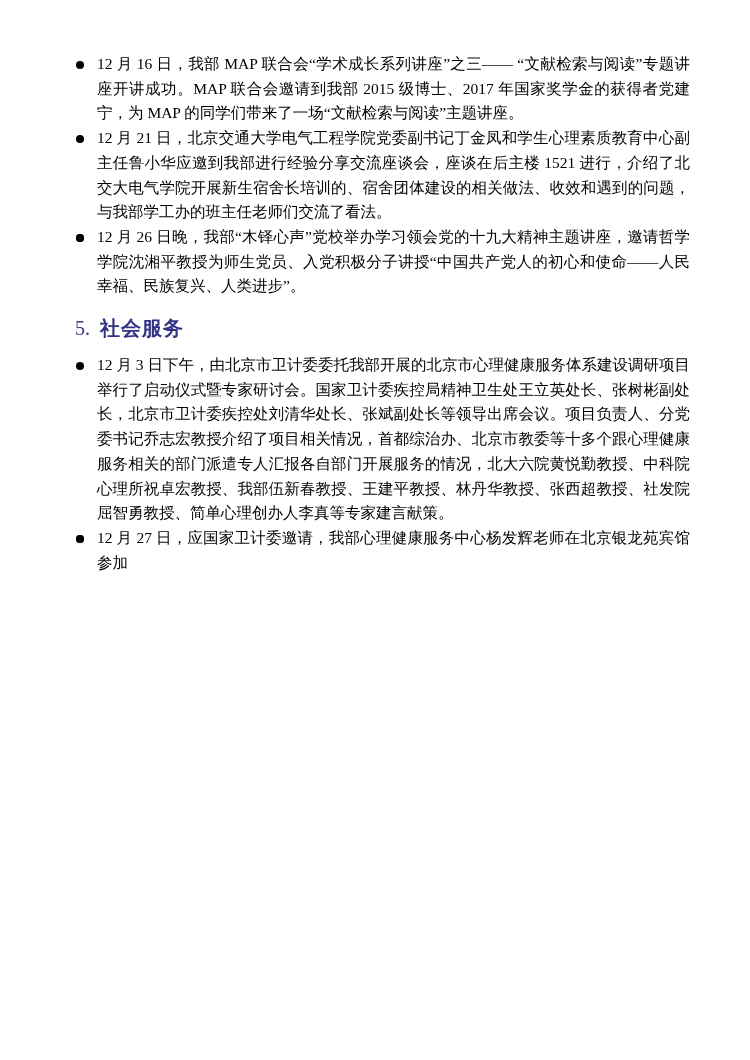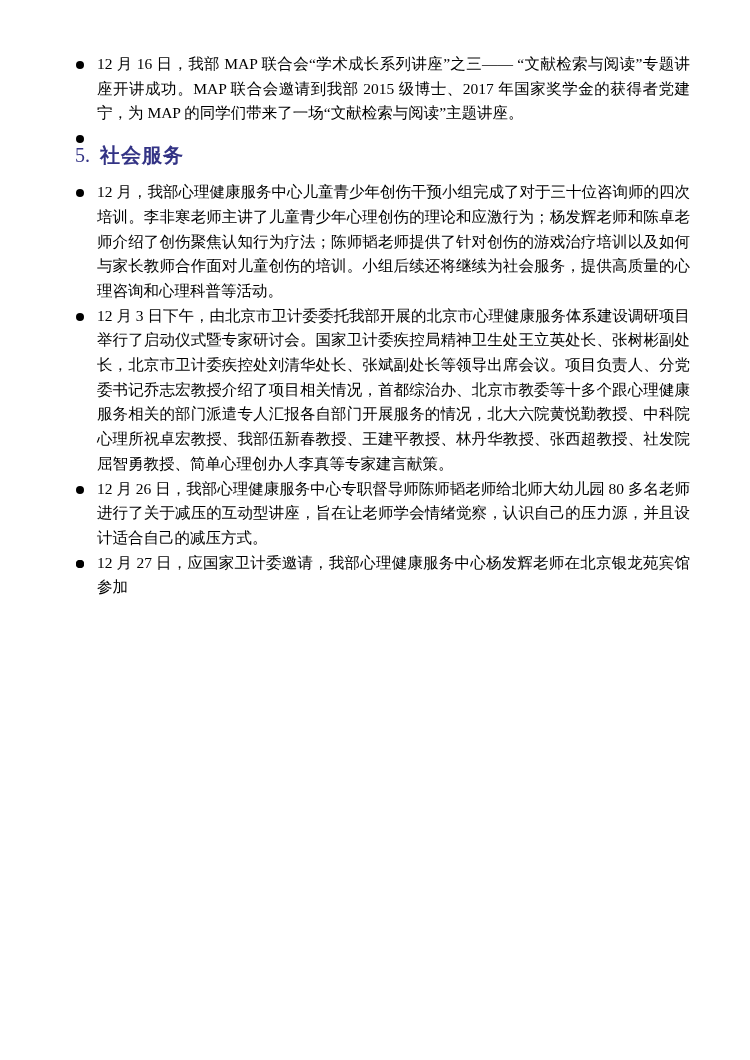--- a/index.html
+++ b/index.html
@@ -67,39 +67,39 @@
 
 <div class="page">
 
   <ul class="blist">
     <li class="item">
       <span class="dot"></span>
       <span class="txt">12 月 16 日，我部 MAP 联合会“学术成长系列讲座”之三—— “文献检索与阅读”专题讲座开讲成功。MAP 联合会邀请到我部 2015 级博士、2017 年国家奖学金的获得者党建宁，为 MAP 的同学们带来了一场“文献检索与阅读”主题讲座。</span>
     </li>
     <li class="item">
       <span class="dot"></span>
+      <span class="txt">12 月 21 日，北京交通大学电气工程学院党委副书记丁金凤和学生心理素质教育中心副主任鲁小华应邀到我部进行经验分享交流座谈会，座谈在后主楼 1521 进行，介绍了北交大电气学院开展新生宿舍长培训的、宿舍团体建设的相关做法、收效和遇到的问题，与我部学工办的班主任老师们交流了看法。</span>
+    </li>
+    <li class="item">
+      <span class="dot"></span>
+    </li>
+    <li class="item">
+      <span class="dot"></span>
+      <span class="txt">12 月 26 日晚，我部“木铎心声”党校举办学习领会党的十九大精神主题讲座，邀请哲学学院沈湘平教授为师生党员、入党积极分子讲授“中国共产党人的初心和使命——人民幸福、民族复兴、人类进步”。</span>
     </li>
   </ul>
 
   <h2 class="sec">
     <span class="secnum">5.</span><span class="sectitle">社会服务</span>
   </h2>
 
   <ul class="blist">
     <li class="item">
       <span class="dot"></span>
-      <span class="txt">12 月，我部心理健康服务中心儿童青少年创伤干预小组完成了对于三十位咨询师的四次培训。李非寒老师主讲了儿童青少年心理创伤的理论和应激行为；杨发辉老师和陈卓老师介绍了创伤聚焦认知行为疗法；陈师韬老师提供了针对创伤的游戏治疗培训以及如何与家长教师合作面对儿童创伤的培训。小组后续还将继续为社会服务，提供高质量的心理咨询和心理科普等活动。</span>
-    </li>
-    <li class="item">
-      <span class="dot"></span>
       <span class="txt">12 月 3 日下午，由北京市卫计委委托我部开展的北京市心理健康服务体系建设调研项目举行了启动仪式暨专家研讨会。国家卫计委疾控局精神卫生处王立英处长、张树彬副处长，北京市卫计委疾控处刘清华处长、张斌副处长等领导出席会议。项目负责人、分党委书记乔志宏教授介绍了项目相关情况，首都综治办、北京市教委等十多个跟心理健康服务相关的部门派遣专人汇报各自部门开展服务的情况，北大六院黄悦勤教授、中科院心理所祝卓宏教授、我部伍新春教授、王建平教授、林丹华教授、张西超教授、社发院屈智勇教授、简单心理创办人李真等专家建言献策。</span>
-    </li>
-    <li class="item">
-      <span class="dot"></span>
-      <span class="txt">12 月 26 日，我部心理健康服务中心专职督导师陈师韬老师给北师大幼儿园 80 多名老师进行了关于减压的互动型讲座，旨在让老师学会情绪觉察，认识自己的压力源，并且设计适合自己的减压方式。</span>
     </li>
     <li class="item">
       <span class="dot"></span>
     </li>
     <li class="item">
       <span class="dot"></span>
       <span class="txt">12 月 27 日，应国家卫计委邀请，我部心理健康服务中心杨发辉老师在北京银龙苑宾馆参加</span>
     </li>
   </ul>
 

